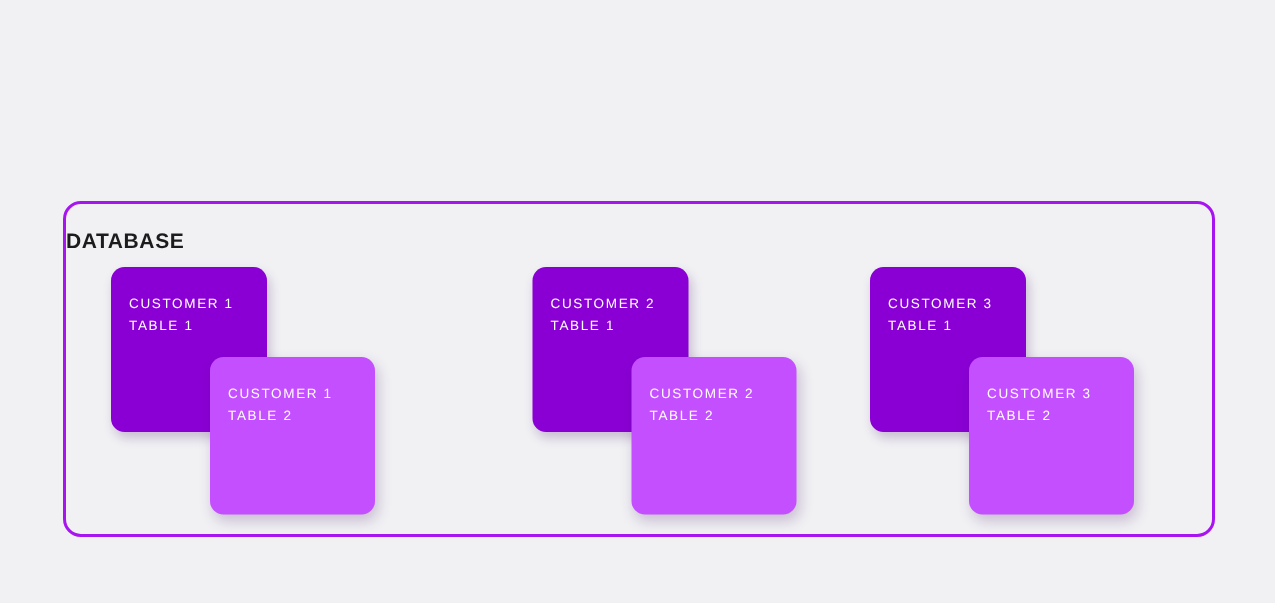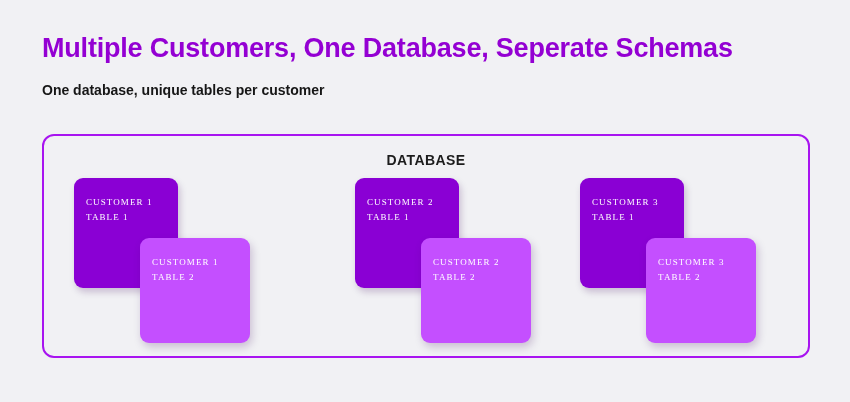--- a/index.html
+++ b/index.html
@@ -51,21 +51,20 @@
     box-sizing: border-box;
     border: 2px solid #a814f0;
     border-radius: 12px;
     background: transparent;
   }
   .db-label {
     position: absolute;
     left: 0;
     right: 0;
     top: 16px;
-    text-align: center;
     font-size: 14px;
     font-weight: bold;
     color: #1c1c1c;
     letter-spacing: 0.4px;
   }
 
   
   .group {
     position: absolute;
     top: 178px;
@@ -96,36 +95,34 @@
     top: 60px;
     width: 110px;
     height: 105px;
     background: #c44fff;
     box-shadow: 2px 4px 9px rgba(60, 0, 90, 0.22);
     z-index: 2;
   }
 
   .card-line {
     display: block;
-    font-family: Liberation Serif, serif;
+    font-family: Liberation Sans, sans-serif;
     font-size: 9px;
     line-height: 15px;
     letter-spacing: 1.1px;
     color: #ffffff;
     white-space: nowrap;
   }
 </style>
 </head>
 <body>
 
 <div class="page">
 
-  <div class="title">Multiple Customers, One Database, Seperate Schemas</div>
 
-  <div class="subtitle">One database, unique tables per customer</div>
 
   <div class="db-frame">
     <div class="db-label">DATABASE</div>
   </div>
 
   <div class="group group-1">
     <div class="card card-back">
       <span class="card-line">CUSTOMER 1</span>
       <span class="card-line">TABLE 1</span>
     </div>

